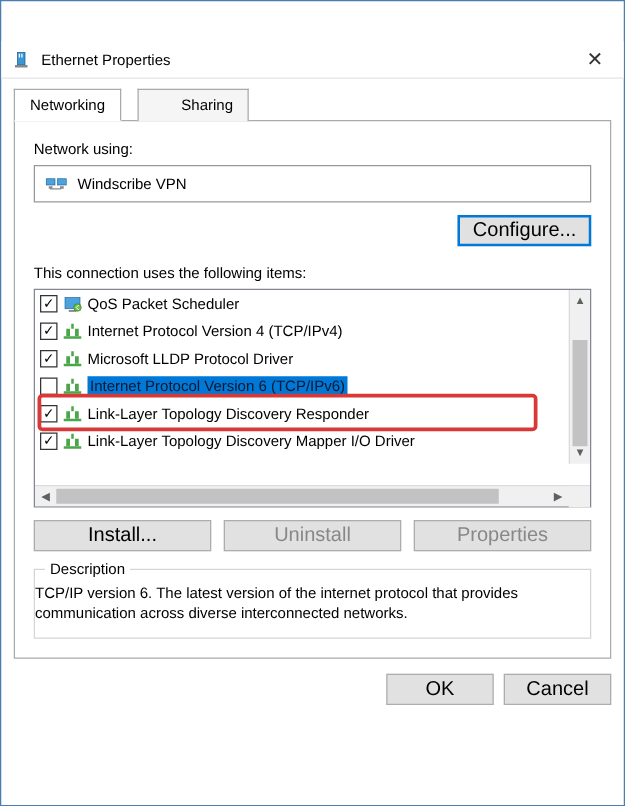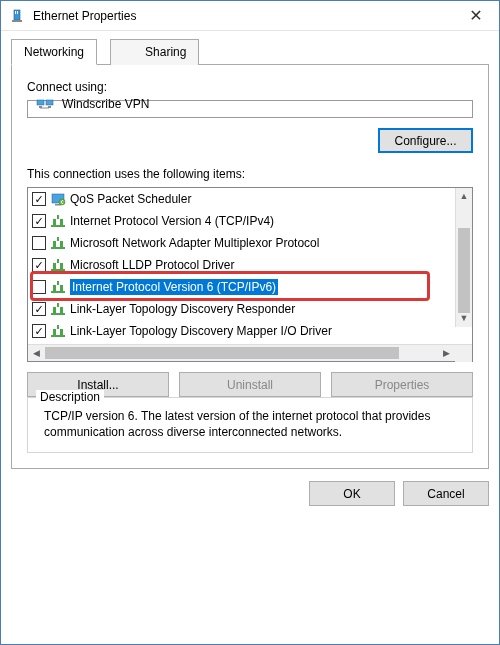--- a/index.html
+++ b/index.html
@@ -16,20 +16,21 @@
       border: 1px solid #4a7eb0;
       overflow: hidden;
     }
     .titlebar {
       height: 30px;
       background: #fff;
       border-bottom: 1px solid #e5e5e5;
       display: flex;
       align-items: center;
       padding: 0 8px;
+      margin-top: 32px;
     }
     .titlebar-icon {
       width: 16px;
       height: 16px;
       margin-right: 8px;
       display: inline-block;
       position: relative;
     }
     .titlebar-icon svg { display:block; }
     .titlebar-title {
@@ -76,42 +77,42 @@
       position: relative;
       z-index: 1;
     }
     .connect-label {
       margin-bottom: 6px;
     }
     .adapter-box {
       border: 1px solid #999;
       padding: 6px 8px;
       display: flex;
-      align-items: flex-end;
+      align-items: center;
       gap: 8px;
-      height: 18px;
+      height: 30px;
     }
     .adapter-icon {
       width: 18px;
       height: 14px;
       display: inline-block;
     }
     .configure-row {
       display: flex;
       justify-content: flex-end;
       margin-top: 10px;
     }
     .btn {
       min-width: 95px;
       height: 25px;
       background: #e1e1e1;
       border: 1px solid #adadad;
       cursor: pointer;
       padding: 0 10px;
-      font-size: 12px;
+      font-size: 16px;
     }
     .btn.default {
       border: 2px solid #0078d7;
     }
     .btn:disabled {
       color: #888;
       cursor: default;
     }
     .items-label {
       margin: 14px 0 6px 0;
@@ -134,21 +135,21 @@
     .list-row {
       display: flex;
       align-items: center;
       height: 22px;
       padding: 0 4px;
       gap: 4px;
       white-space: nowrap;
     }
     .list-row.selected .row-label {
       background: #0078d7;
-      color: #ffffff;
+      color: #0f172a;
       padding: 1px 2px;
     }
     .chk {
       width: 14px;
       height: 14px;
       border: 1px solid #333;
       display: inline-flex;
       align-items: center;
       justify-content: center;
       font-size: 11px;
@@ -236,21 +237,22 @@
     .btn-row {
       display: flex;
       gap: 10px;
       margin-top: 10px;
     }
     .btn-row .btn {
       flex: 1;
     }
     .groupbox {
       border: 1px solid #d5d5d5;
-      padding: 10px 10px 12px 16px;
+      margin-top: 14px;
+      padding: 10px 10px 12px 0;
       position: relative;
     }
     .groupbox .legend {
       position: absolute;
       top: -8px;
       left: 8px;
       background: #fff;
       padding: 0 4px;
     }
     .desc-text {
@@ -282,21 +284,21 @@
   <span class="close-icon">✕</span>
 </div>
 
 <div class="content">
   <div class="tabs">
     <div class="tab active">Networking</div>
     <div class="tab inactive">Sharing</div>
   </div>
 
   <div class="tab-panel">
-    <div class="connect-label">Connect using:</div>
+    <div class="connect-label">Network using:</div>
     <div class="adapter-box">
       <span class="adapter-icon">
         <svg width="18" height="14" viewBox="0 0 18 14">
           <rect x="1" y="3" width="7" height="5" fill="#4aa3e0" stroke="#1d5f8f" stroke-width="0.5"></rect>
           <rect x="10" y="3" width="7" height="5" fill="#4aa3e0" stroke="#1d5f8f" stroke-width="0.5"></rect>
           <rect x="3" y="9" width="3" height="2" fill="#888"></rect>
           <rect x="12" y="9" width="3" height="2" fill="#888"></rect>
           <line x1="4" y1="11" x2="13" y2="11" stroke="#888" stroke-width="1"></line>
         </svg>
       </span>
@@ -328,32 +330,20 @@
               <span class="chk">✓</span>
               <span class="proto-icon">
                 <svg width="16" height="16" viewBox="0 0 16 16">
                   <rect x="1" y="12" width="14" height="2" fill="#4aa648"></rect>
                   <rect x="3" y="6" width="3" height="6" fill="#4aa648"></rect>
                   <rect x="10" y="6" width="3" height="6" fill="#4aa648"></rect>
                   <rect x="7" y="2" width="2" height="4" fill="#4aa648"></rect>
                 </svg>
               </span>
               <span class="row-label">Internet Protocol Version 4 (TCP/IPv4)</span>
-            </div>
-            <div class="list-row">
-              <span class="chk"></span>
-              <span class="proto-icon">
-                <svg width="16" height="16" viewBox="0 0 16 16">
-                  <rect x="1" y="12" width="14" height="2" fill="#4aa648"></rect>
-                  <rect x="3" y="6" width="3" height="6" fill="#4aa648"></rect>
-                  <rect x="10" y="6" width="3" height="6" fill="#4aa648"></rect>
-                  <rect x="7" y="2" width="2" height="4" fill="#4aa648"></rect>
-                </svg>
-              </span>
-              <span class="row-label">Microsoft Network Adapter Multiplexor Protocol</span>
             </div>
             <div class="list-row">
               <span class="chk">✓</span>
               <span class="proto-icon">
                 <svg width="16" height="16" viewBox="0 0 16 16">
                   <rect x="1" y="12" width="14" height="2" fill="#4aa648"></rect>
                   <rect x="3" y="6" width="3" height="6" fill="#4aa648"></rect>
                   <rect x="10" y="6" width="3" height="6" fill="#4aa648"></rect>
                   <rect x="7" y="2" width="2" height="4" fill="#4aa648"></rect>
                 </svg>

